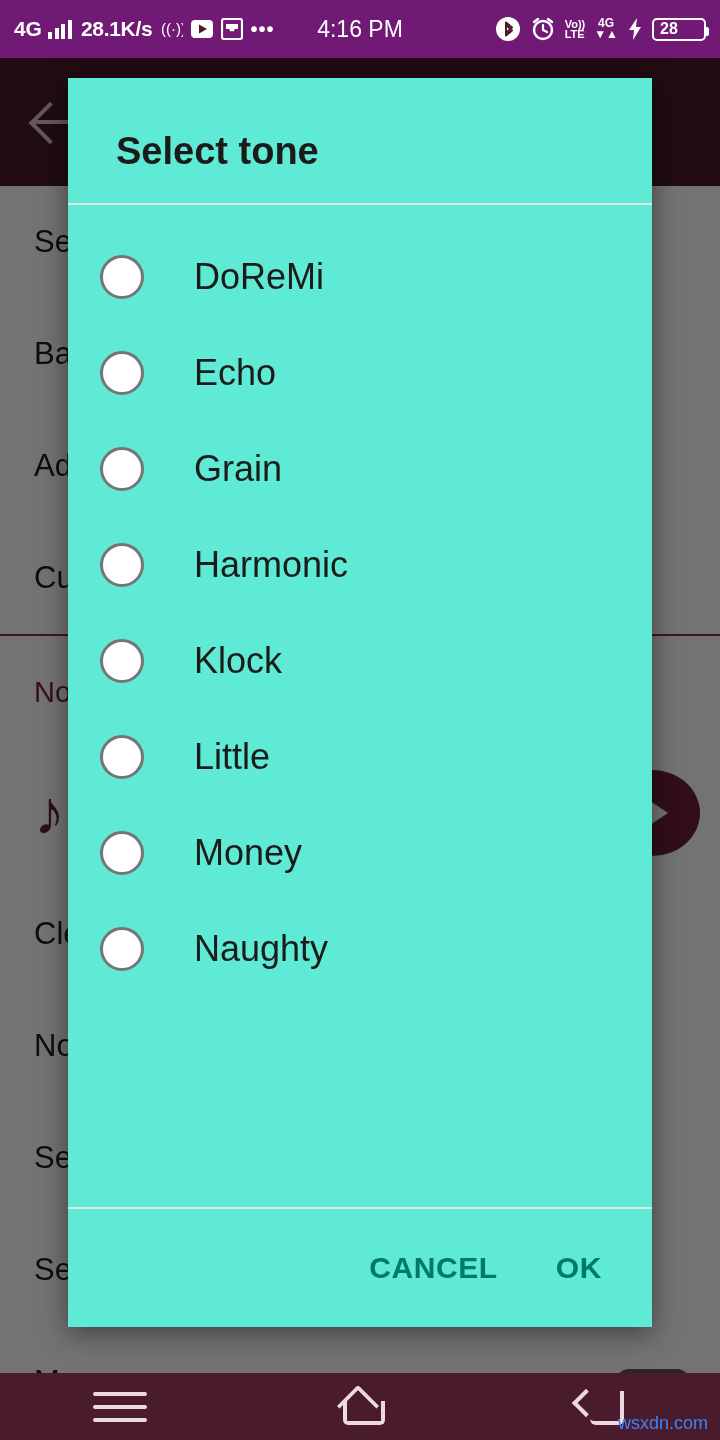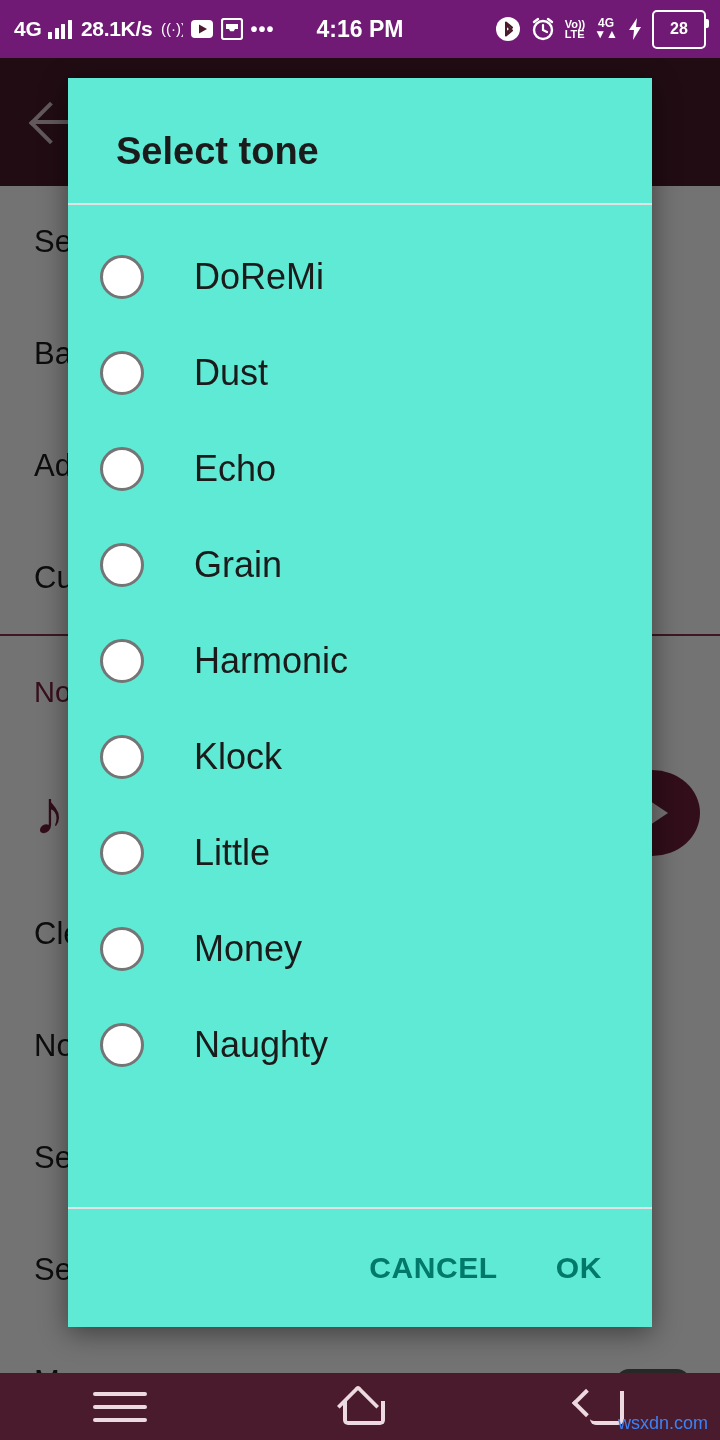--- a/index.html
+++ b/index.html
@@ -34,36 +34,35 @@
   .sb-bars i:nth-child(2){ height:11px; }
   .sb-bars i:nth-child(3){ height:15px; }
   .sb-bars i:nth-child(4){ height:19px; }
   .sb-speed { font-size:21px; font-weight:bold; letter-spacing:-0.3px; margin-left:2px;}
   .sb-icon { display:flex; align-items:center; justify-content:center; }
   .sb-dots { font-size:20px; font-weight:bold; letter-spacing:1px; line-height:8px; }
 
   .sb-time {
     position:absolute; left:0; right:0;
     text-align:center;
-    font-size:23px; font-weight:bold;
+    font-size:23px; font-weight:normal;
     pointer-events:none;
   }
   .sb-right {
     margin-left:auto;
     display:flex; align-items:center; gap:9px;
     position:relative; z-index:2;
   }
   .sb-volte { font-size:11px; font-weight:bold; line-height:10px; text-align:left; }
   .sb-4g2 { font-size:12px; font-weight:bold; line-height:11px; text-align:center; }
   .sb-batt {
     display:flex; align-items:center;
     border:2.5px solid #ffffff; border-radius:5px;
-    height:39px; min-width:54px;
+    height:23px; min-width:54px;
     padding:0 6px;
-    justify-content:center;
     position:relative;
   }
   .sb-batt:after{
     content:""; position:absolute; right:-5px; top:7px;
     width:3px; height:9px; background:#ffffff; border-radius:0 2px 2px 0;
   }
   .sb-batt span { font-size:16px; font-weight:bold; }
 
   
   .bg-app {
@@ -347,24 +346,20 @@
 
     <div class="dlg-list">
       <div class="dlg-list-inner" id="tone-list-inner">
           <div class="tone-row"></div>
           <div class="tone-row">
             <span class="radio"></span>
             <span class="tone-label">DoReMi</span>
           </div>
           <div class="tone-row">
             <span class="radio"></span>
-            <span class="tone-label">Dust</span>
-          </div>
-          <div class="tone-row">
-            <span class="radio"></span>
             <span class="tone-label">Echo</span>
           </div>
           <div class="tone-row">
             <span class="radio"></span>
             <span class="tone-label">Grain</span>
           </div>
           <div class="tone-row">
             <span class="radio"></span>
             <span class="tone-label">Harmonic</span>
           </div>

